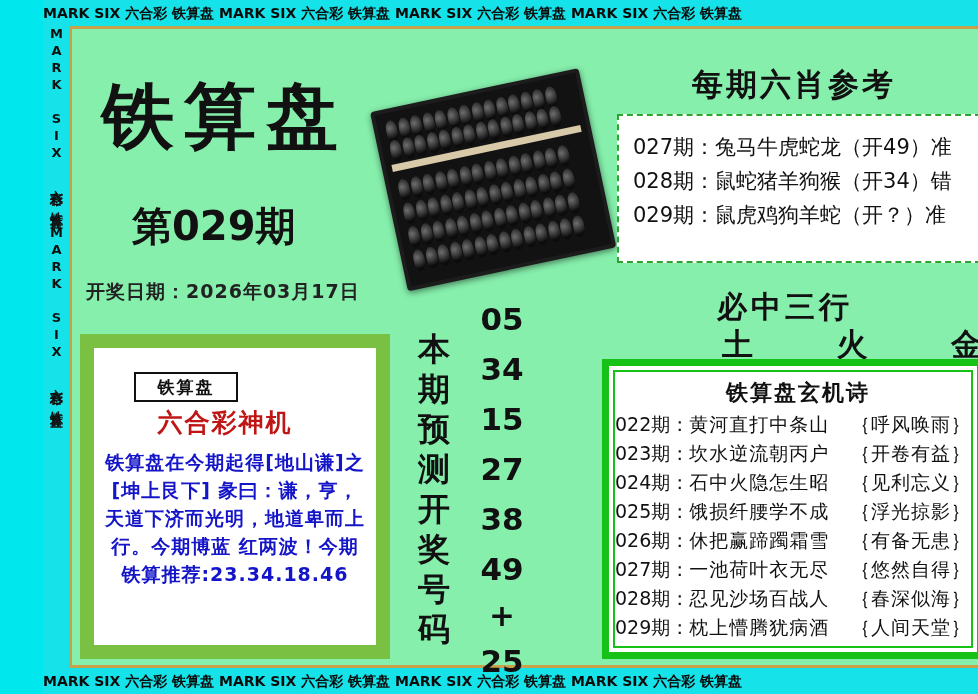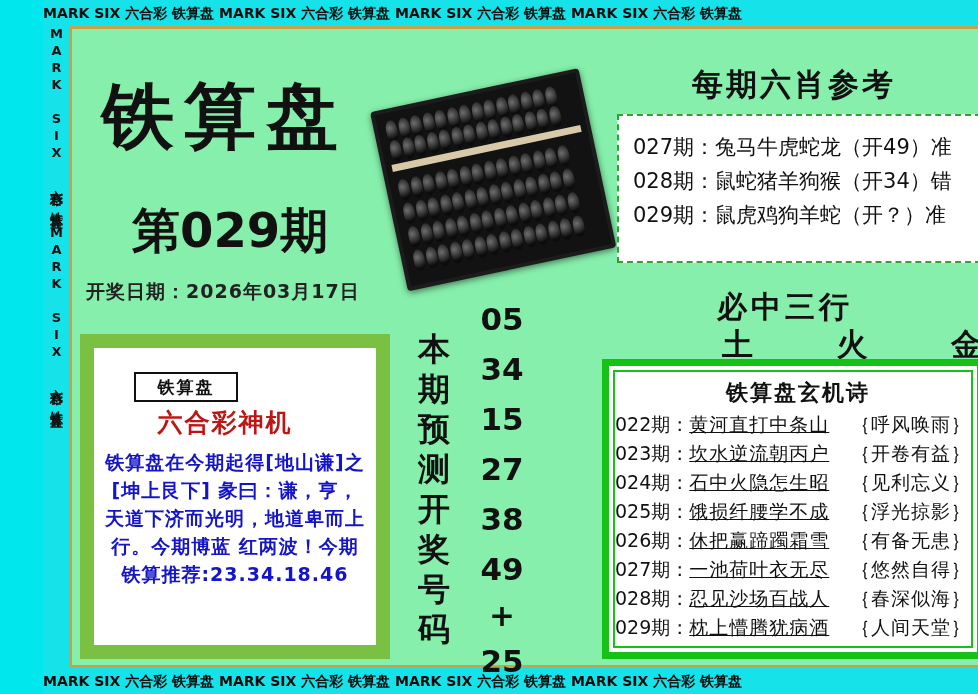--- a/index.html
+++ b/index.html
@@ -37,21 +37,21 @@
   }
   
   #title{
     position:absolute;left:30px;top:40px;
     font-size:72px;font-weight:bold;color:#111;
     letter-spacing:10px;
     font-family:"DejaVu Sans","Liberation Sans",sans-serif;
   }
   #issue{
     position:absolute;left:60px;top:170px;
-    font-size:48px;font-weight:bold;color:#111;
+    font-size:40px;font-weight:bold;color:#111;
   }
   #draw-date{
     position:absolute;left:14px;top:250px;
     font-size:19px;font-weight:bold;color:#222;
     letter-spacing:1px;
   }
   
   #abacus{
     position:absolute;left:315px;top:60px;width:205px;height:185px;
     transform:rotate(-12deg);
@@ -105,21 +105,21 @@
   }
   #poem-title{
     text-align:center;font-size:22px;font-weight:bold;color:#111;
     letter-spacing:2px;margin-bottom:2px;padding-left:10px;
   }
   .poem-line{
     display:flex;align-items:center;font-size:19px;color:#111;
     line-height:29px;white-space:nowrap;
   }
   .poem-line .pk{width:76px;}
-  .poem-line .pm{width:168px;letter-spacing:1px;text-decoration:underline;}
+  .poem-line .pm{width:168px;letter-spacing:1px;}
   .poem-line .pr{letter-spacing:1px;}
   
   #bamboo{
     position:absolute;left:8px;top:305px;width:310px;height:325px;
     background:#fff;
     border:14px solid #7ec94a;
     box-sizing:border-box;
     border-image:linear-gradient(#9ed96a,#5fae33) 1;
   }
   #bamboo:before{

